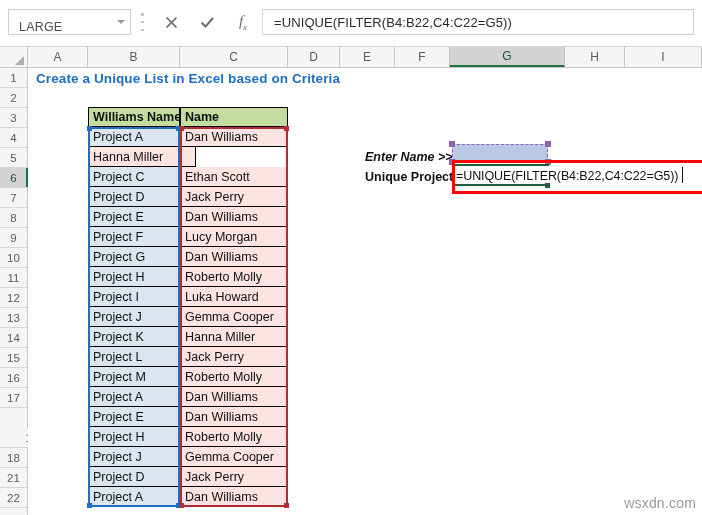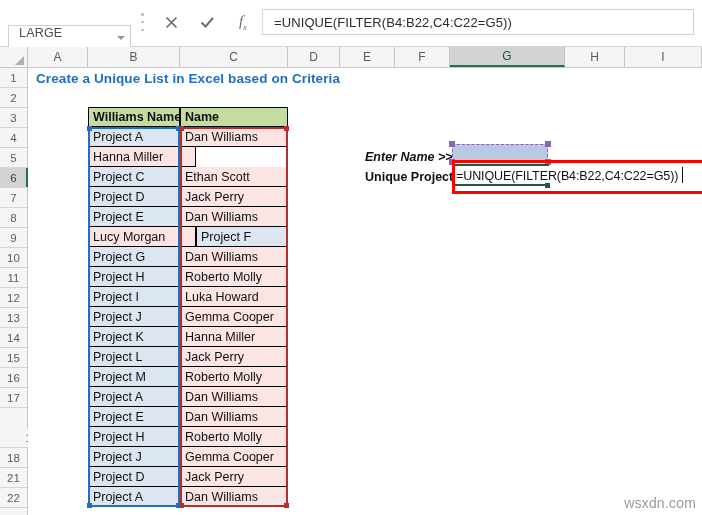--- a/index.html
+++ b/index.html
@@ -15,21 +15,21 @@
   #formula-bar{
     position:absolute;left:0;top:0;width:702px;height:47px;
     background:#ffffff;
     border-bottom:1px solid #d4d4d4;
     box-sizing:border-box;
   }
   #name-box{
     position:absolute;left:8px;top:9px;width:123px;height:26px;
     border:1px solid #d0d0d0;background:#ffffff;
     box-sizing:border-box;
-    display:flex;align-items:flex-start;margin-top:16px;
+    display:flex;align-items:flex-end;
   }
   #name-box .nb-text{
     flex:1;padding-left:10px;font-size:12.5px;color:#4d4d4d;
     white-space:nowrap;overflow:hidden;letter-spacing:.2px;
   }
   #name-box .nb-arrow{
     width:18px;height:100%;display:flex;align-items:center;justify-content:center;
   }
   .caret-down{
     width:0;height:0;border-left:4.5px solid transparent;border-right:4.5px solid transparent;
@@ -370,22 +370,22 @@
       </div>
       <div class="dt-row body">
         <div class="dt-cell c-proj">Project D</div>
         <div class="dt-cell c-name">Jack Perry</div>
       </div>
       <div class="dt-row body">
         <div class="dt-cell c-proj">Project E</div>
         <div class="dt-cell c-name">Dan Williams</div>
       </div>
       <div class="dt-row body">
+        <div class="dt-cell c-proj">Project F</div>
         <div class="dt-cell c-name">Lucy Morgan</div>
-        <div class="dt-cell c-proj">Project F</div>
       </div>
       <div class="dt-row body">
         <div class="dt-cell c-proj">Project G</div>
         <div class="dt-cell c-name">Dan Williams</div>
       </div>
       <div class="dt-row body">
         <div class="dt-cell c-proj">Project H</div>
         <div class="dt-cell c-name">Roberto Molly</div>
       </div>
       <div class="dt-row body">

